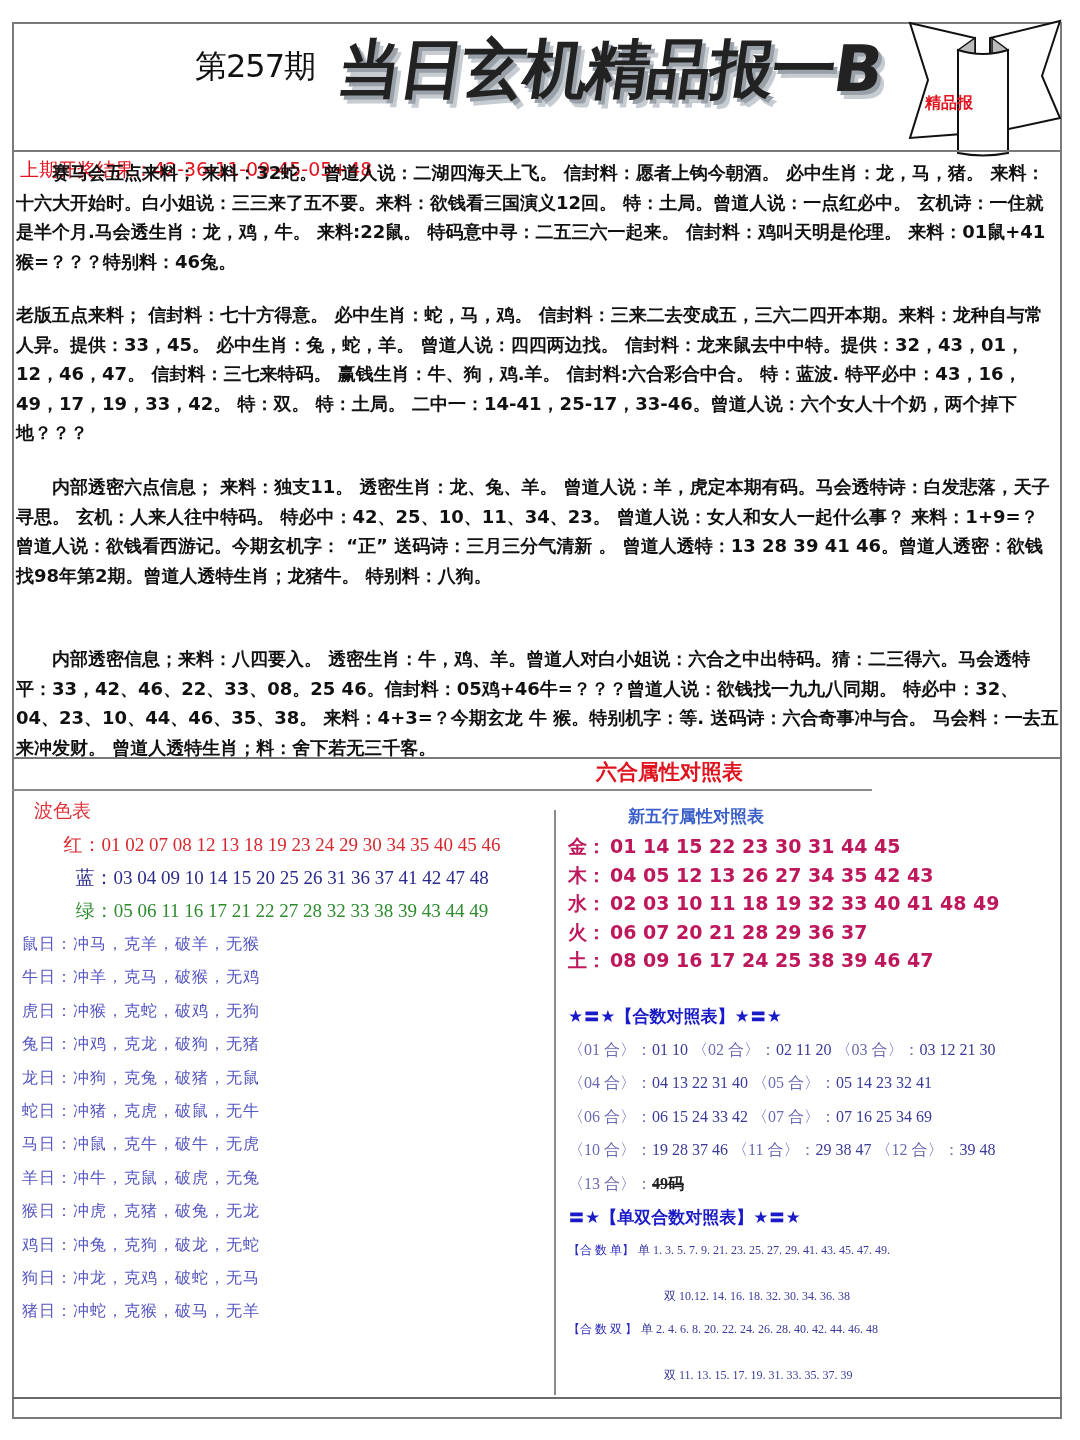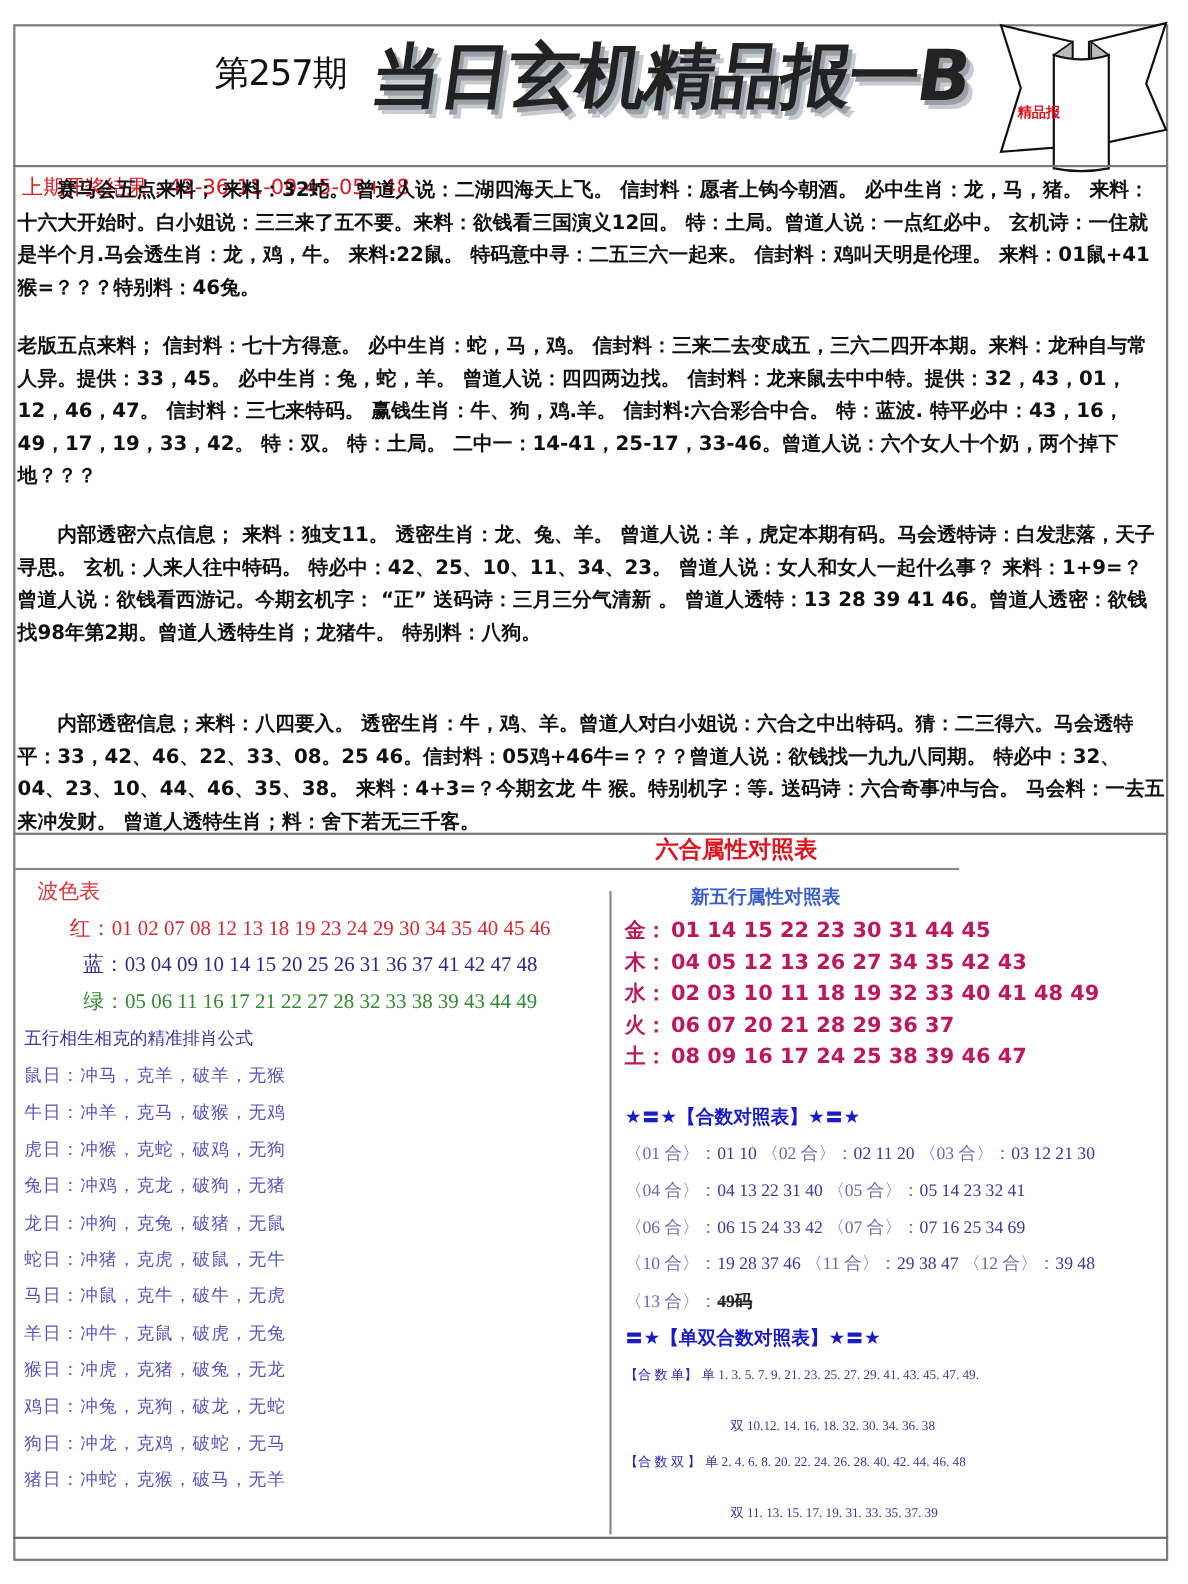--- a/index.html
+++ b/index.html
@@ -3,21 +3,21 @@
 <meta charset="utf-8">
 <style>
   html, body { margin:0; padding:0; background:#ffffff; }
   body { width:1080px; height:1440px; position:relative; overflow:hidden; font-family:"DejaVu Sans", sans-serif; }
   .frame { position:absolute; left:12px; top:22px; width:1050px; height:1397px; border:2px solid #7a7a7a; box-sizing:border-box; }
   .issue { position:absolute; left:195px; top:45px; font-size:32px; color:#111; letter-spacing:-1px; }
   .last-result { position:absolute; left:20px; top:116px; font-size:19px; color:#e0141e;margin-top:41px; }
   .banner { position:absolute; left:338px; top:26px; font-size:64px; font-weight:bold; color:#222;
             letter-spacing:-2px; text-shadow: 4px 4px 0 #9aa0a8, 8px 8px 0 #c7ccd2, -2px -2px 0 #fff; transform:skewX(-8deg); }
   .ribbon { position:absolute; left:880px; top:18px; width:200px; height:140px; }
-  .ribbon-label { position:absolute; left:925px; top:93px; font-size:13px; font-weight:bold; color:#e0141e; }
+  .ribbon-label { position:absolute; left:925px; top:93px; font-size:16px; font-weight:bold; color:#e0141e; }
   .header-sep { position:absolute; left:12px; top:150px; width:1050px; height:2px; background:#7a7a7a; }
   .text-block { position:absolute; left:16px; width:1044px; font-size:18px; line-height:29.5px; color:#111; font-weight:bold; }
   .text-block p { margin:0; text-indent:2em; }
   .text-block p.noindent { text-indent:0; }
   #blk1 { top:158px; }
   #blk2 { top:300px; }
   #blk3 { top:472px; }
   #blk4 { top:644px; }
   .mid-sep { position:absolute; left:12px; top:757px; width:1050px; height:2px; background:#7a7a7a; }
   .table-title { position:absolute; left:596px; top:758px; font-size:21px; font-weight:bold; color:#e0141e; }
@@ -92,21 +92,20 @@
   <div class="wave-title">波色表</div>
   <div class="wave-row serif wave-red">
     <span>红：</span><span>01 02 07 08 12 13 18 19 23 24 29 30 34 35 40 45 46</span>
   </div>
   <div class="wave-row serif wave-blue">
     <span>蓝：</span><span>03 04 09 10 14 15 20 25 26 31 36 37 41 42 47 48</span>
   </div>
   <div class="wave-row serif wave-green">
     <span>绿：</span><span>05 06 11 16 17 21 22 27 28 32 33 38 39 43 44 49</span>
   </div>
-  <div class="formula-title">五行相生相克的精准排肖公式</div>
   <div class="zodiac-row">鼠日：冲马，克羊，破羊，无猴</div>
   <div class="zodiac-row">牛日：冲羊，克马，破猴，无鸡</div>
   <div class="zodiac-row">虎日：冲猴，克蛇，破鸡，无狗</div>
   <div class="zodiac-row">兔日：冲鸡，克龙，破狗，无猪</div>
   <div class="zodiac-row">龙日：冲狗，克兔，破猪，无鼠</div>
   <div class="zodiac-row">蛇日：冲猪，克虎，破鼠，无牛</div>
   <div class="zodiac-row">马日：冲鼠，克牛，破牛，无虎</div>
   <div class="zodiac-row">羊日：冲牛，克鼠，破虎，无兔</div>
   <div class="zodiac-row">猴日：冲虎，克猪，破兔，无龙</div>
   <div class="zodiac-row">鸡日：冲兔，克狗，破龙，无蛇</div>

